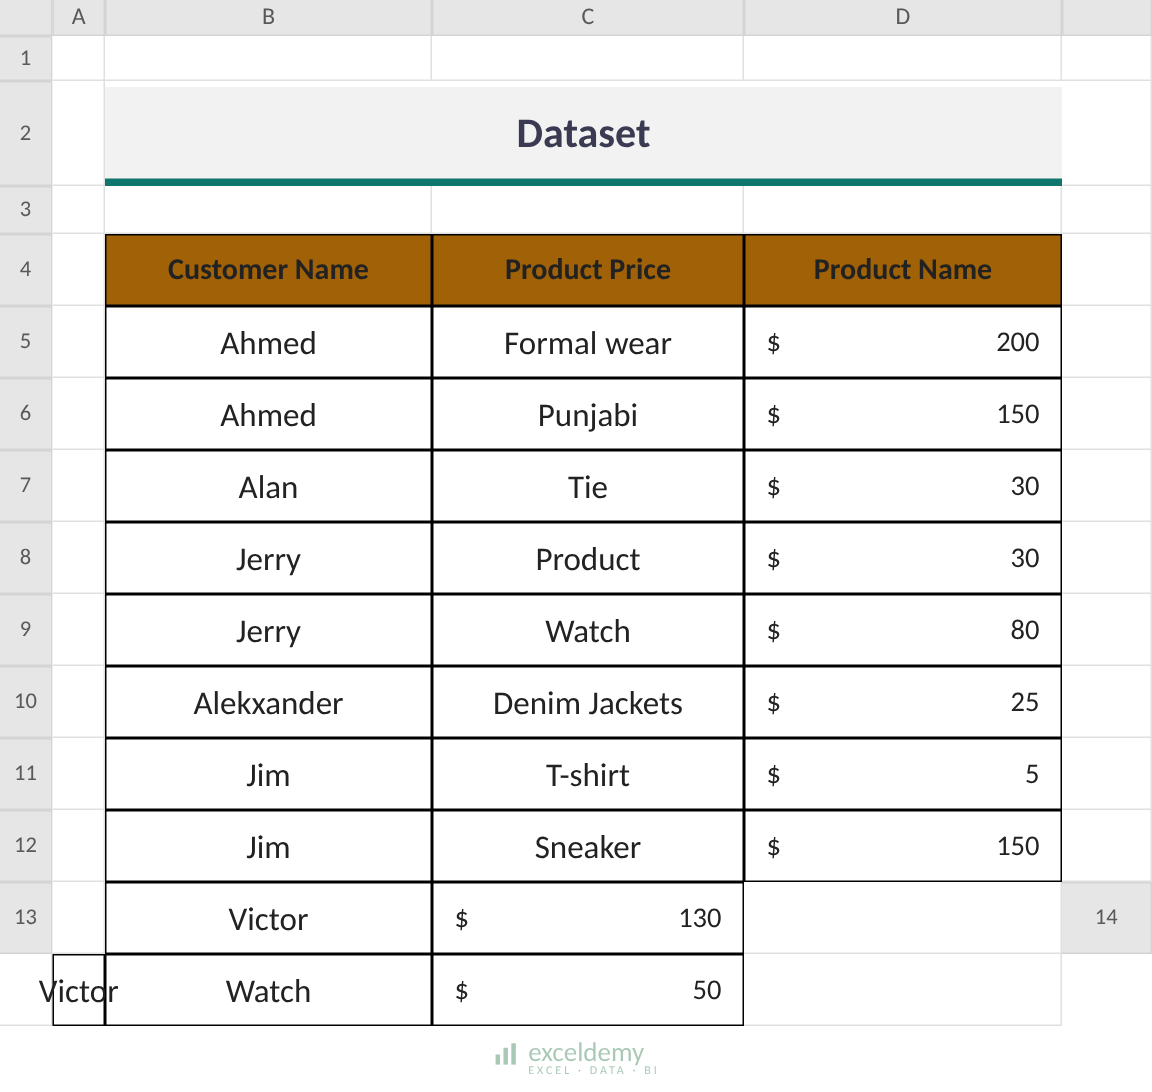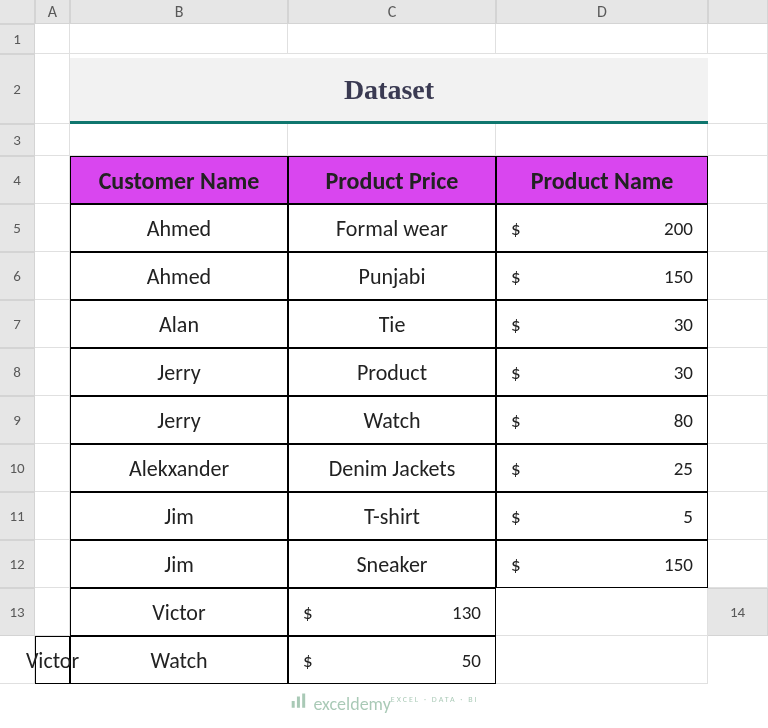--- a/index.html
+++ b/index.html
@@ -44,37 +44,36 @@
       border-left: none;
     }
     .cell {
       border-right: 1px solid #e0e0e0;
       border-bottom: 1px solid #e0e0e0;
       background: #fff;
     }
     .title-cell {
       grid-column: 3 / 6;
       background: #f2f2f2;
-      border-bottom: 3px solid #0f766e;
+      border-bottom: 5px solid #0f766e;
       display: flex;
       align-items: center;
       justify-content: center;
       font-size: 28px;
       font-weight: bold;
       color: #3a3a52;
       margin: 4px 0 0 0;
-      font-family: Liberation Serif, serif;
     }
     .table-header {
-      background: #d946ef;
+      background: #a16207;
       border: 1.5px solid #000;
       display: flex;
       align-items: center;
       justify-content: center;
-      font-size: 24px;
+      font-size: 20px;
       font-weight: bold;
       color: #222;
     }
     .data-cell {
       border: 1.5px solid #000;
       display: flex;
       align-items: center;
       justify-content: center;
       font-size: 22px;
       color: #222;
@@ -111,21 +110,21 @@
       width: 18px;
       height: 18px;
     }
     .watermark .wm-sub {
       font-size: 8px;
       letter-spacing: 2px;
       color: #2a7a4a;
     }
     .watermark .wm-text {
       display: flex;
-      flex-direction: row;
+      flex-direction: column;
       align-items: flex-start;
       line-height: 1;
     }
   </style>
 </head>
 <body>
 
 <div class="spreadsheet">
 
   <div class="corner"></div>

